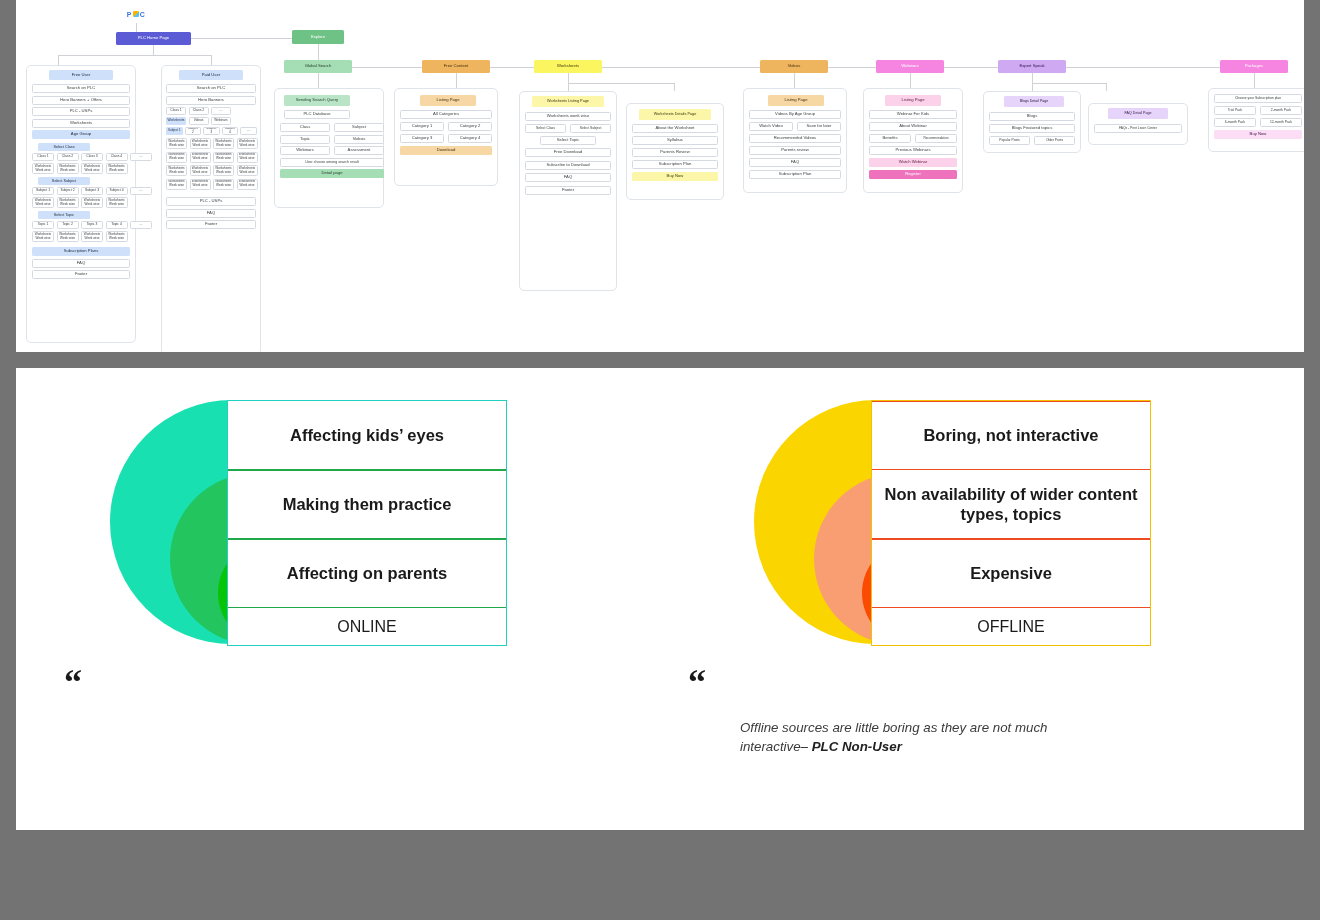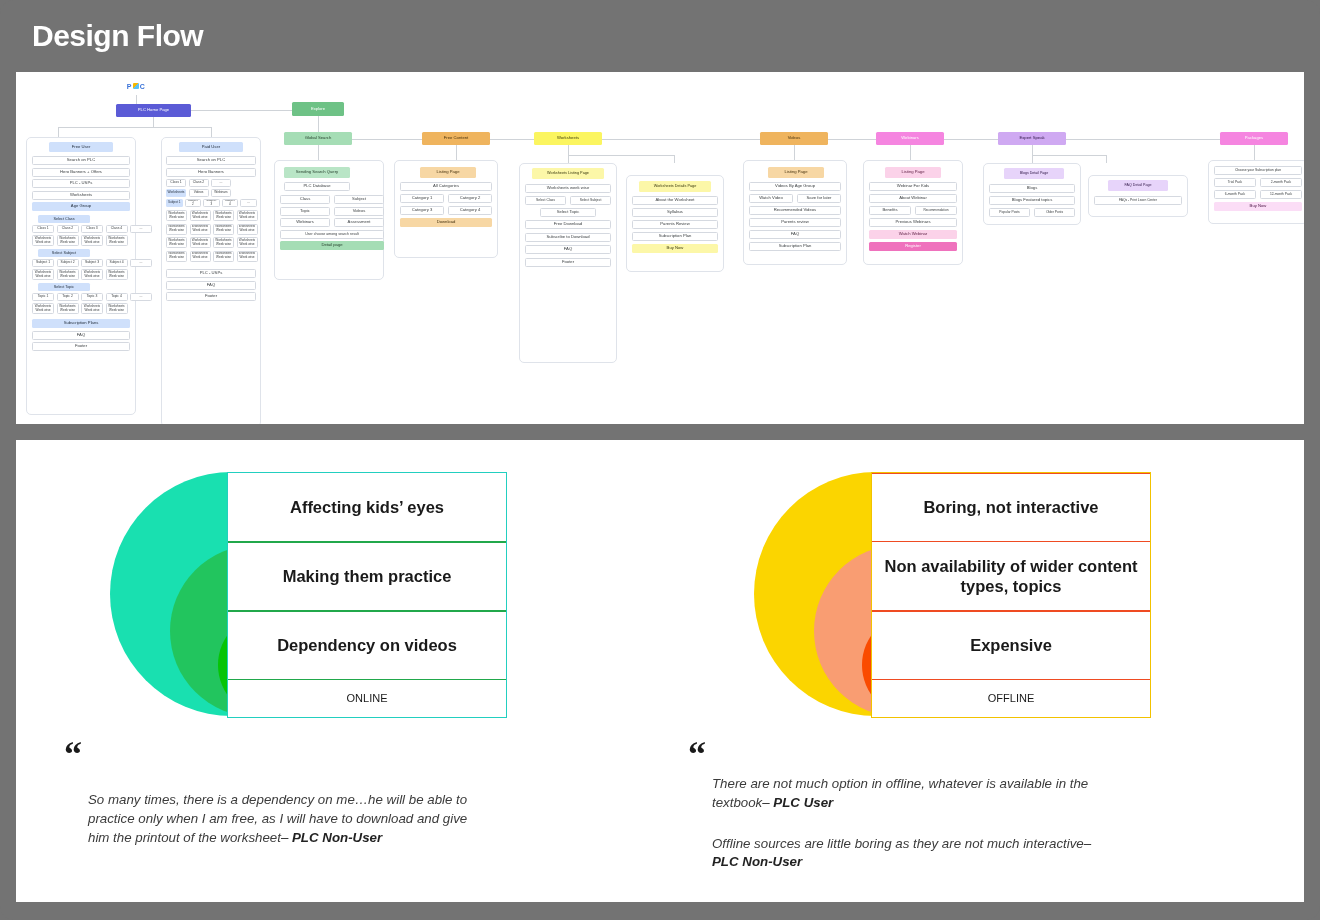--- a/index.html
+++ b/index.html
@@ -65,35 +65,32 @@
   .half { width:50%; position:relative; }
 
   .venn { position:relative; width:480px; height:250px; margin:12px auto 0 auto; }
   .blob { position:absolute; border-radius:50%; }
   .rows { position:absolute; left:129px; top:0; width:280px; }
   .row {
     height:69px; display:flex; align-items:center; justify-content:center;
     text-align:center; font-size:16.5px; font-weight:700; color:#1a1a1a;
     background:#ffffff; line-height:1.22; padding:0 8px;
   }
-  .row.base { height:37px; font-weight:400; font-size:11px;text-align:center; }
+  .row.base { height:37px; font-weight:400; font-size:16px;text-align:center; }
 
   .quote-block { padding:0 0 0 0; position:relative; }
   .qmark { font-size:36px; font-weight:700; color:#1a1a1a; font-family:"Liberation Serif", serif; line-height:0.8; }
   .qtext { font-size:13.3px; font-style:italic; color:#3b3b3b; line-height:1.42; }
   .qtext b { font-style:italic; font-weight:700; color:#222; }
 </style>
 </head>
 <body>
 
 <div class="page">
 
-  <div class="header">
-    <h1>Design Flow</h1>
-  </div>
 
   <div class="panel panel-top">
     <div class="sitemap" id="sitemap">
         <div class="logo" style="left: 100px; top: 5px; width: 40px; height: 18px;">
           <span>P</span>
           <span class="dot"></span>
           <span>C</span>
         </div>
         <div class="ln v" style="left: 120px; top: 23px; height: 9px;"></div>
         <div class="node c-home" style="left: 100px; top: 32px; width: 75px; height: 13px;">PLC Home Page</div>
@@ -283,48 +280,46 @@
     <div class="bottom-wrap">
 
       <div class="half">
         <div class="venn" id="venn-online">
             <div class="blob" style="left: 12px; top: 0px; width: 244px; height: 244px; background: rgb(25, 224, 176);"></div>
             <div class="blob" style="left: 72px; top: 73px; width: 172px; height: 172px; background: rgb(34, 197, 94);"></div>
             <div class="blob" style="left: 120px; top: 141px; width: 104px; height: 104px; background: rgb(6, 196, 6);"></div>
             <div class="rows" style="border: 1px solid rgb(34, 207, 192);">
               <div class="row" style="border-bottom: 1px solid rgb(33, 168, 75);">Affecting kids’ eyes</div>
               <div class="row" style="border-bottom: 1px solid rgb(33, 168, 75); border-top: 1px solid rgb(33, 168, 75);">Making them practice</div>
-              <div class="row" style="border-bottom: 1px solid rgb(33, 168, 75); border-top: 1px solid rgb(33, 168, 75);">Dependency on videos</div>
+              <div class="row" style="border-bottom: 1px solid rgb(33, 168, 75); border-top: 1px solid rgb(33, 168, 75);">Affecting on parents</div>
               <div class="row base">ONLINE</div>
             </div>
           </div>
         <div class="quote-block" style="margin:18px 0 0 48px;width:420px;">
           <div class="qmark">“</div>
           <div style="margin-left:24px;margin-top:6px;" id="online-quotes">
-              <p class="qtext" style="margin-top: 22px;"><span>So many times, there is a dependency on me…he will be able to practice only when I am free, as I will have to download and give him the printout of the worksheet– </span><b>PLC Non-User</b></p>
             </div>
         </div>
       </div>
 
       <div class="half">
         <div class="venn" id="venn-offline">
             <div class="blob" style="left: 12px; top: 0px; width: 244px; height: 244px; background: rgb(251, 213, 0);"></div>
             <div class="blob" style="left: 72px; top: 73px; width: 172px; height: 172px; background: rgb(249, 157, 114);"></div>
             <div class="blob" style="left: 120px; top: 141px; width: 104px; height: 104px; background: rgb(250, 75, 0);"></div>
             <div class="rows" style="border: 1px solid rgb(242, 194, 0);">
               <div class="row" style="border-bottom: 1px solid rgb(239, 75, 34); border-top: 1px solid rgb(239, 75, 34);">Boring, not interactive</div>
               <div class="row" style="border-bottom: 1px solid rgb(239, 75, 34);">Non availability of wider content types, topics</div>
               <div class="row" style="border-bottom: 1px solid rgb(239, 75, 34); border-top: 1px solid rgb(239, 75, 34);">Expensive</div>
               <div class="row base">OFFLINE</div>
             </div>
           </div>
         <div class="quote-block" style="margin:18px 0 0 28px;width:430px;">
           <div class="qmark">“</div>
           <div style="margin-left:24px;margin-top:6px;" id="offline-quotes">
-              <p class="qtext" style="margin-top: 0px;"><span>There are not much option in offline, whatever is available in the textbook– </span><b>PLC User</b></p>
-              <p class="qtext" style="margin-top: 22px;"><span>Offline sources are little boring as they are not much interactive– </span><b>PLC Non-User</b></p>
+              <p class="qtext" style="margin-top: 22px; margin-left: 28px;"><span>Offline sources are little boring as they are not much interactive– </span><b>PLC Non-User</b></p>
             </div>
         </div>
       </div>
 
     </div>
   </div>
 </div>
 
 </body></html>

